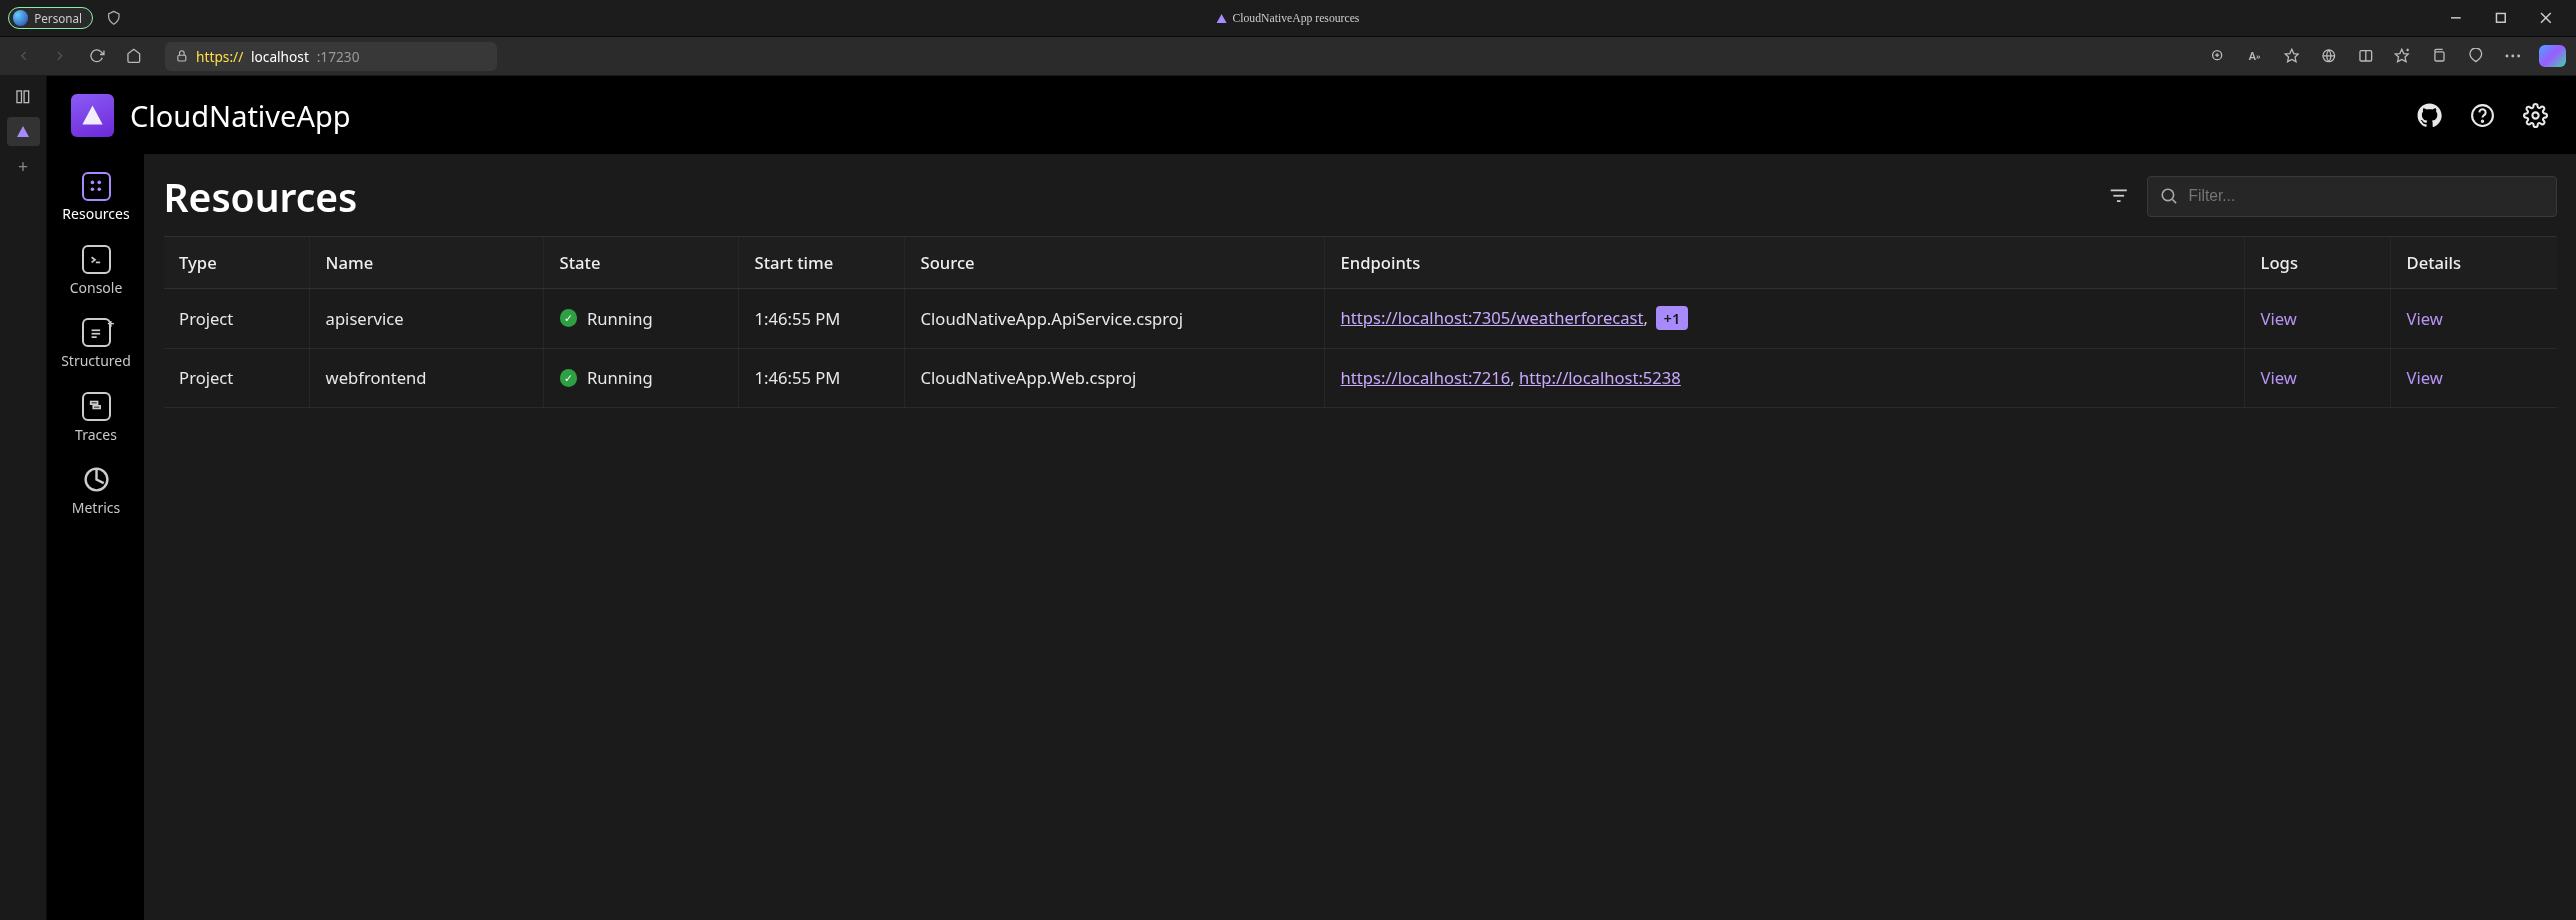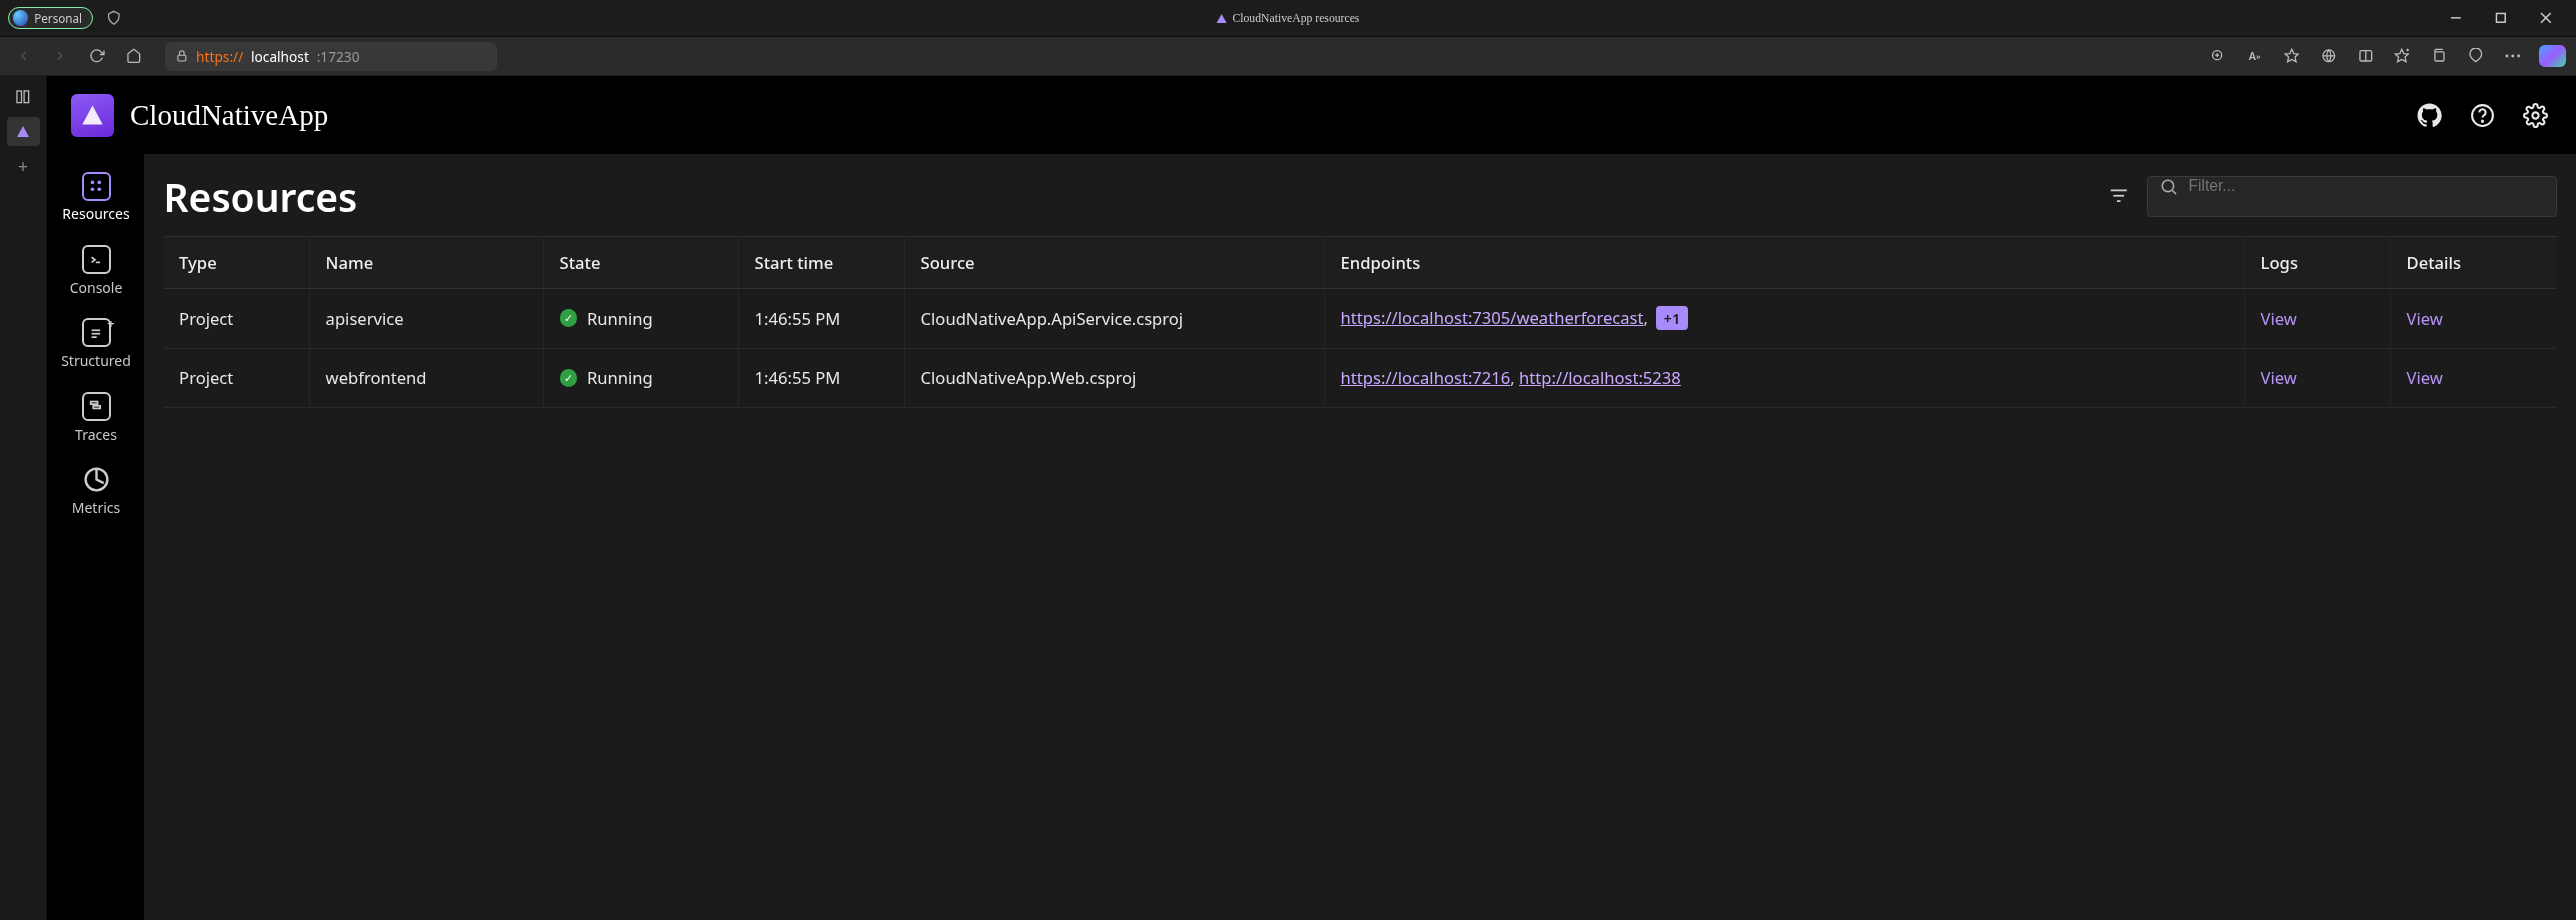--- a/index.html
+++ b/index.html
@@ -134,21 +134,20 @@
     display: flex; flex-direction: column;
     background: #1b1b1b;
     border-left: 1px solid #000;
   }
   .dash-header {
     height: 78px;
     background: #000;
     display: flex; align-items: center;
     padding: 0 23.4px;
     gap: 15.6px;
-    font-family: Liberation Serif, serif;
   }
   .dash-header .logo {
     width: 43px; height: 43px; border-radius: 5.9px;
     background: linear-gradient(160deg,#8b5cf6,#6d28d9);
     display:flex;align-items:center;justify-content:center;
   }
   .dash-header .logo svg { width: 27px; height: 27px; }
   .dash-header h1 { font-size: 29px; font-weight: 400; color: #fff; }
   .dash-header .hdr-actions {
     margin-left: auto; display: flex; gap: 17.6px;
@@ -196,21 +195,21 @@
   }
   .content-head h2 { font-size: 39px; font-weight: 600; color:#fff; }
   .content-head .right {
     margin-left: auto; display:flex; align-items:center; gap: 11.7px;
   }
   .filter-btn {
     width: 33px; height: 33px; display:flex; align-items:center; justify-content:center;
     color:#ccc;
   }
   .search-box {
-    display:flex; align-items:flex-start; gap: 9.8px;
+    display:flex; align-items:center; gap: 9.8px;
     background: #262626;
     border: 1px solid #3a3a3a;
     border-radius: 3.9px;
     height: 41px; width: 410px;
     padding: 0 11.7px;
     color: #999;
   }
   .search-box input {
     background: transparent; border: none; outline: none;
     color: #eee; font-size: 15.6px; flex:1;
@@ -322,21 +321,21 @@
     <svg width="15.6" height="15.6" viewBox="0 0 24 24" fill="none" stroke="currentColor" stroke-width="2">
         <path d="M3 9l9-7 9 7v11a2 2 0 0 1-2 2H5a2 2 0 0 1-2-2z"></path>
       </svg>
   </div>
 
   <div class="addr">
     <svg width="13.7" height="13.7" viewBox="0 0 24 24" fill="none" stroke="#bbb" stroke-width="2">
         <rect x="5" y="11" width="14" height="10" rx="2"></rect>
         <path d="M8 11V7a4 4 0 0 1 8 0v4"></path>
       </svg>
-    <span style="color:#f97316">https://</span>
+    <span style="color:#fde047">https://</span>
       <span class="host">localhost</span>
       <span class="rest">:17230</span>
   </div>
 
   <div class="right-icons">
     <div class="ic">
         <svg width="15.6" height="15.6" viewBox="0 0 24 24" fill="none" stroke="currentColor" stroke-width="2">
           <circle cx="11" cy="11" r="7"></circle>
           <line x1="11" y1="8" x2="11" y2="14"></line>
           <line x1="8" y1="11" x2="14" y2="11"></line>

